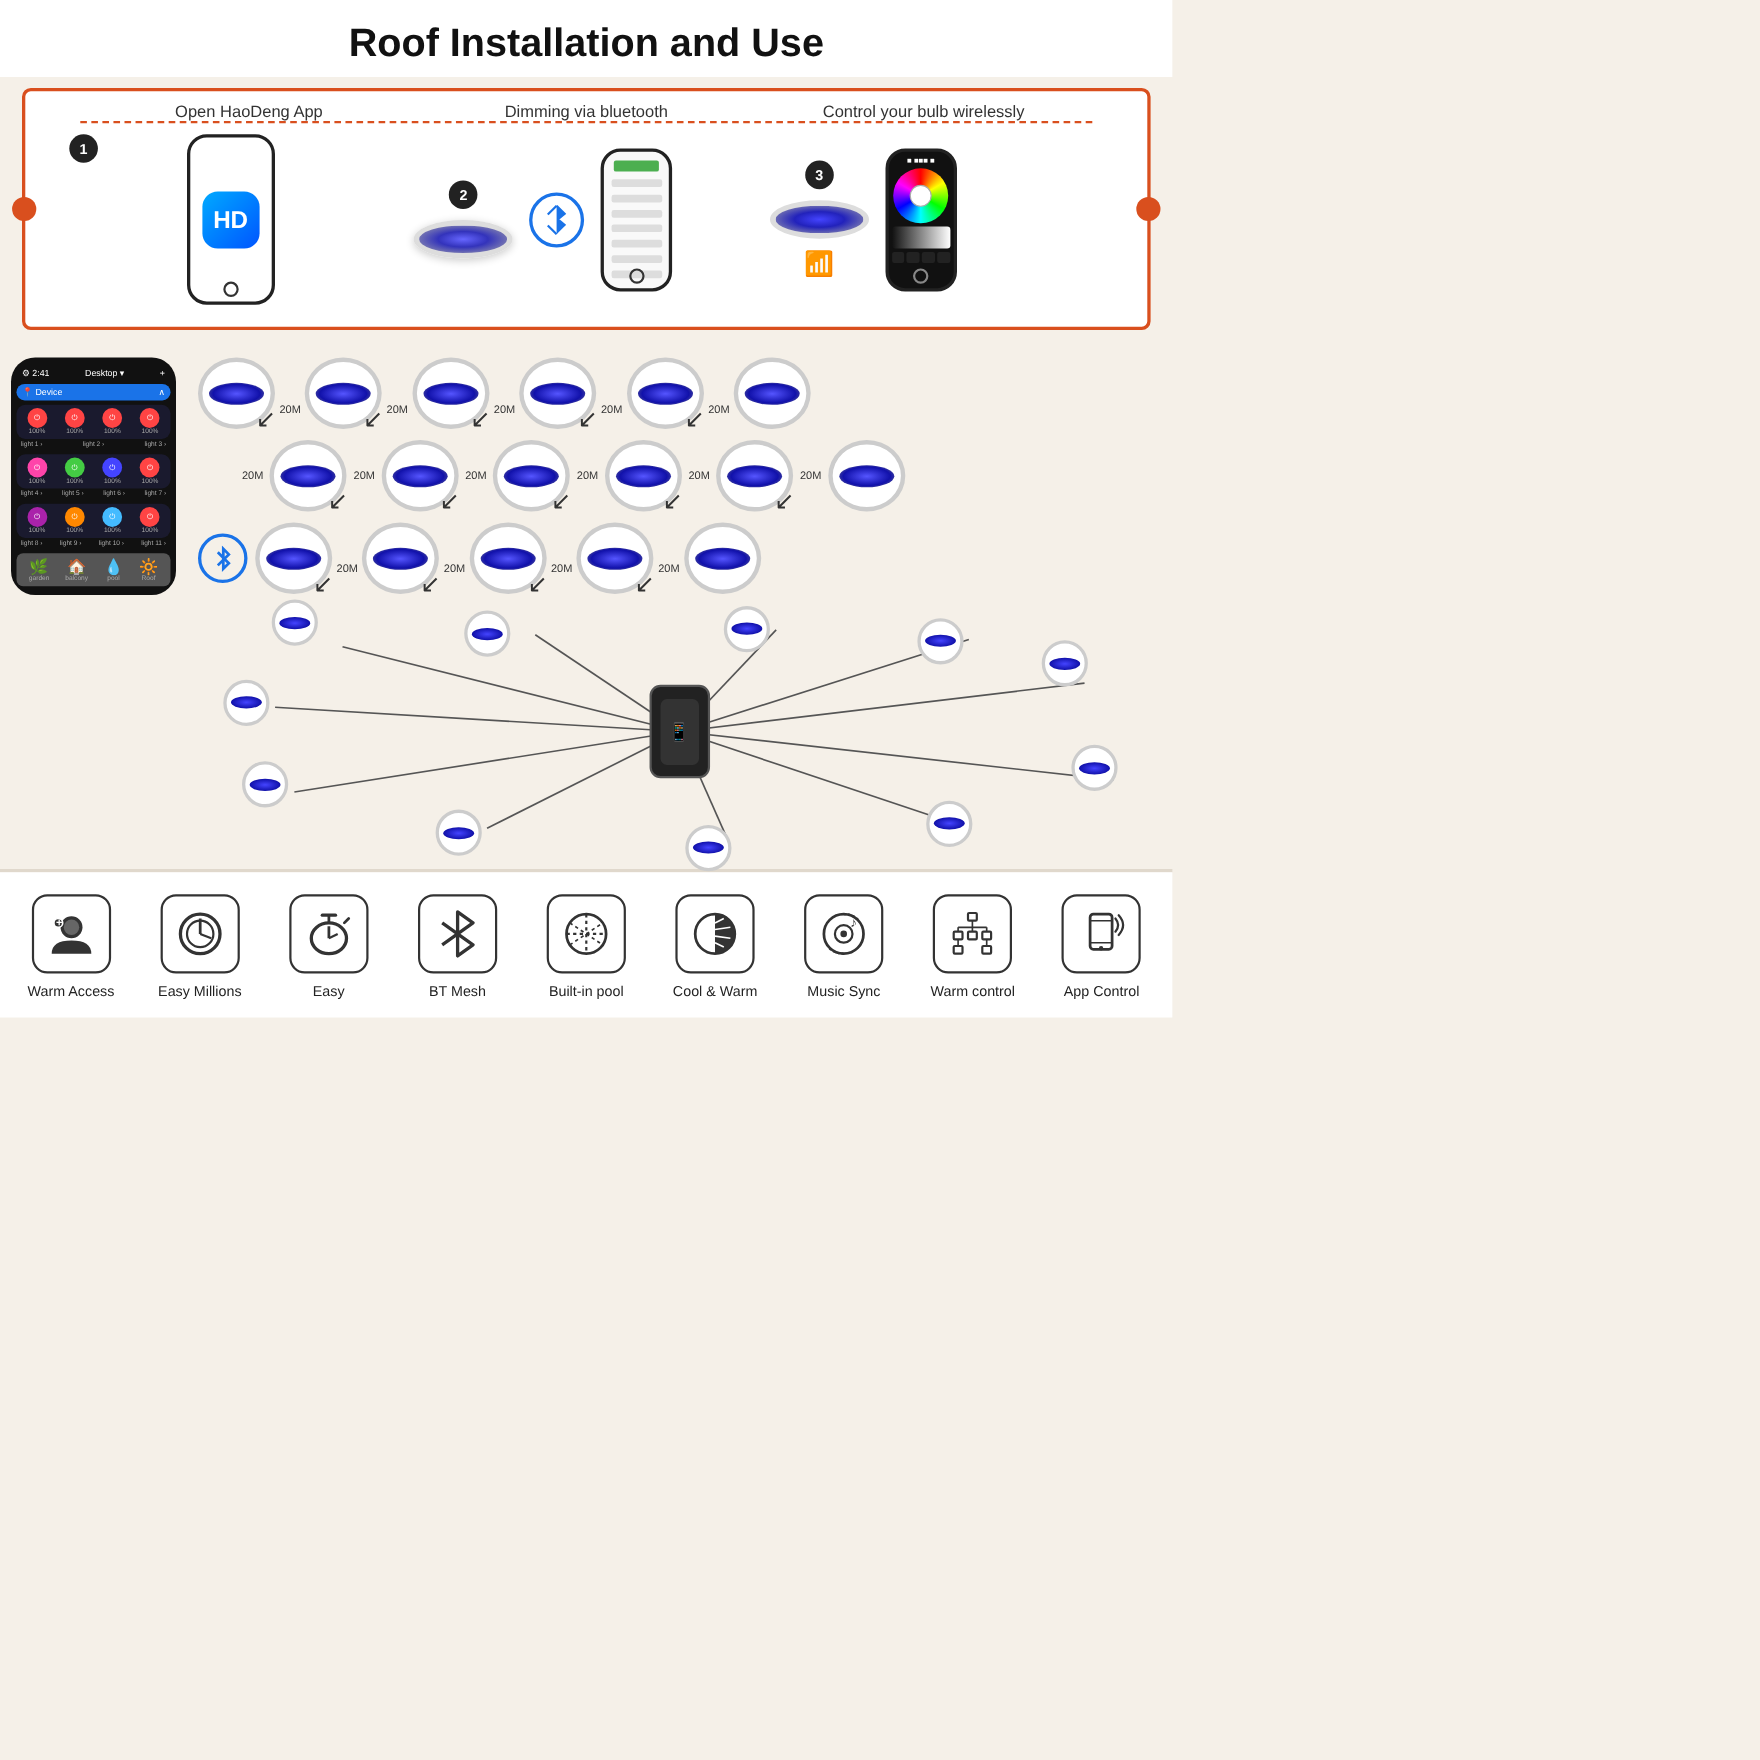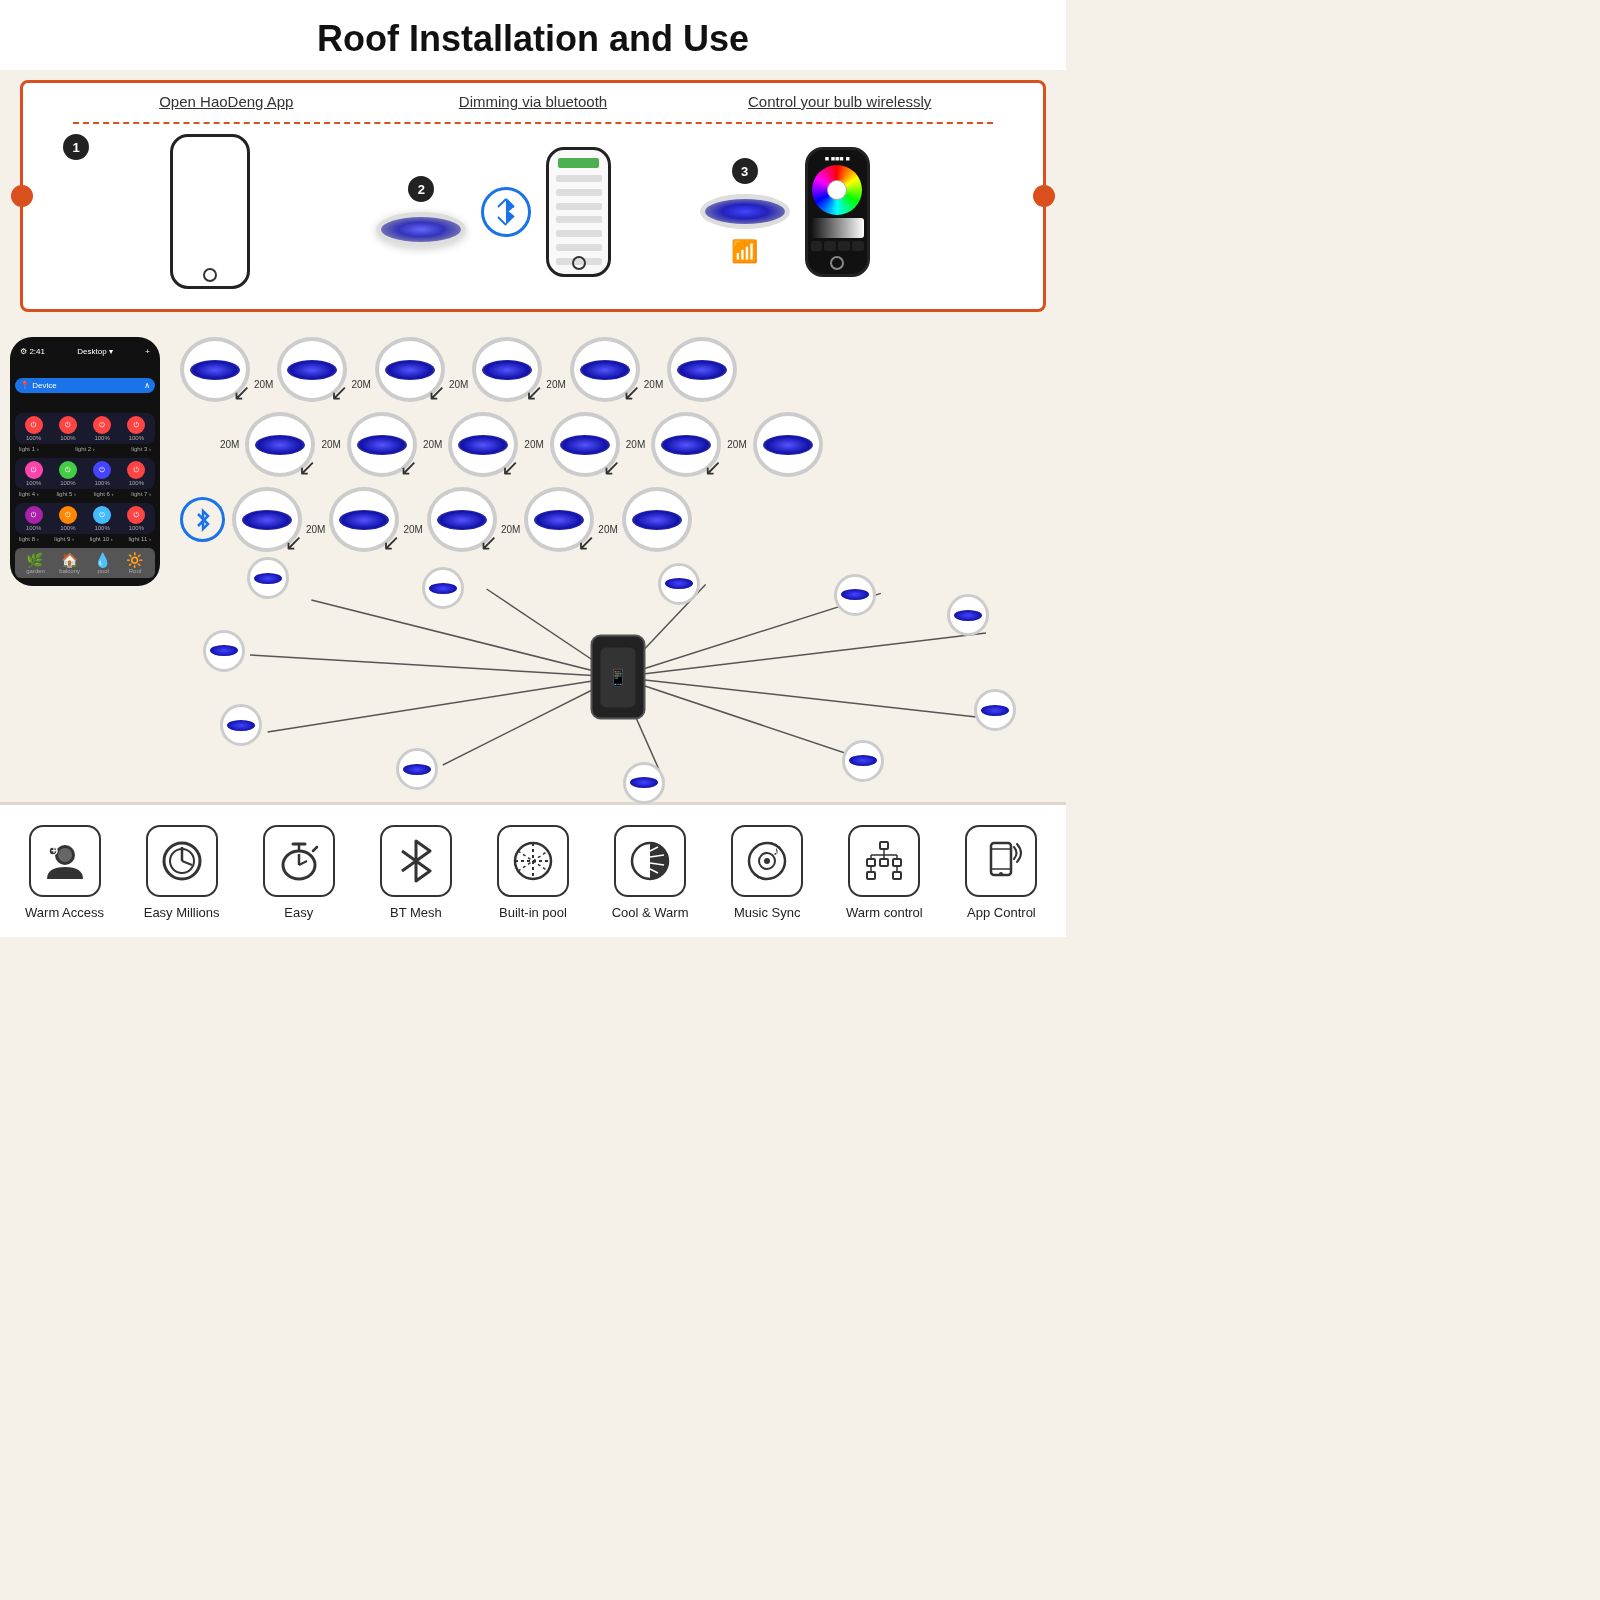--- a/index.html
+++ b/index.html
@@ -42,23 +42,22 @@
       transform: translateY(-50%);
     }
     .install-box::before { left: -12px; }
     .install-box::after { right: -12px; }
 
     .steps-header {
       display: flex;
       justify-content: space-around;
       font-size: 15px;
       color: #333;
-      margin-bottom: 12px;
+      margin-bottom: 0;
       padding: 0 30px;
-      text-decoration: underline;
     }
     .steps-header span { text-align: center; flex: 1; }
 
     .dashed-line {
       border-top: 2px dashed #d94f1e;
       margin: 0 30px 10px;
     }
 
     .steps-content {
       display: flex;
@@ -228,20 +227,23 @@
     <span>Control your bulb wirelessly</span>
   </div>
 
   <div class="dashed-line"></div>
 
   <div class="steps-content">
 
     <div class="step">
       <div class="step-num">1</div>
       <div class="phone-mock phone-large">
+        <div class="phone-screen">
+          <div class="hd-logo">HD</div>
+        </div>
         <div class="home-btn"></div>
       </div>
     </div>
 
     <div class="step" style="flex-direction:row; gap:15px; align-items:center;">
       <div style="display:flex;flex-direction:column;align-items:center;gap:10px;">
         <div class="step-num" style="position:static;">2</div>
 
         <div style="width:90px;height:35px;border-radius:50%;background:radial-gradient(ellipse at center,#6666ff 0%,#3333bb 40%,#aaa 100%);border:5px solid #ddd;box-shadow:0 2px 8px rgba(0,0,0,0.2);"></div>
       </div>
@@ -303,21 +305,21 @@
 </div>
 
 <div class="mesh-section">
 
   <div class="app-phone">
     <div class="app-phone-header">
       <span>⚙ 2:41</span>
       <span>Desktop ▾</span>
       <span>+</span>
     </div>
-    <div style="background:#1a73e8;border-radius:8px;padding:3px 5px;margin:20px 0;font-size:8px;color:white;display:flex;align-items:center;gap:3px;">
+    <div style="background:#1a73e8;border-radius:8px;padding:3px 5px;margin:3px 0;font-size:8px;color:white;display:flex;align-items:center;gap:3px;">
       <span>📍 Device</span>
       <span style="margin-left:auto;">∧</span>
     </div>
 
     <div class="device-grid">
       <div style="display:flex;flex-direction:column;align-items:center;gap:1px;">
         <div class="device-btn">⏻</div>
         <div class="device-label">100%</div>
       </div>
       <div style="display:flex;flex-direction:column;align-items:center;gap:1px;">

